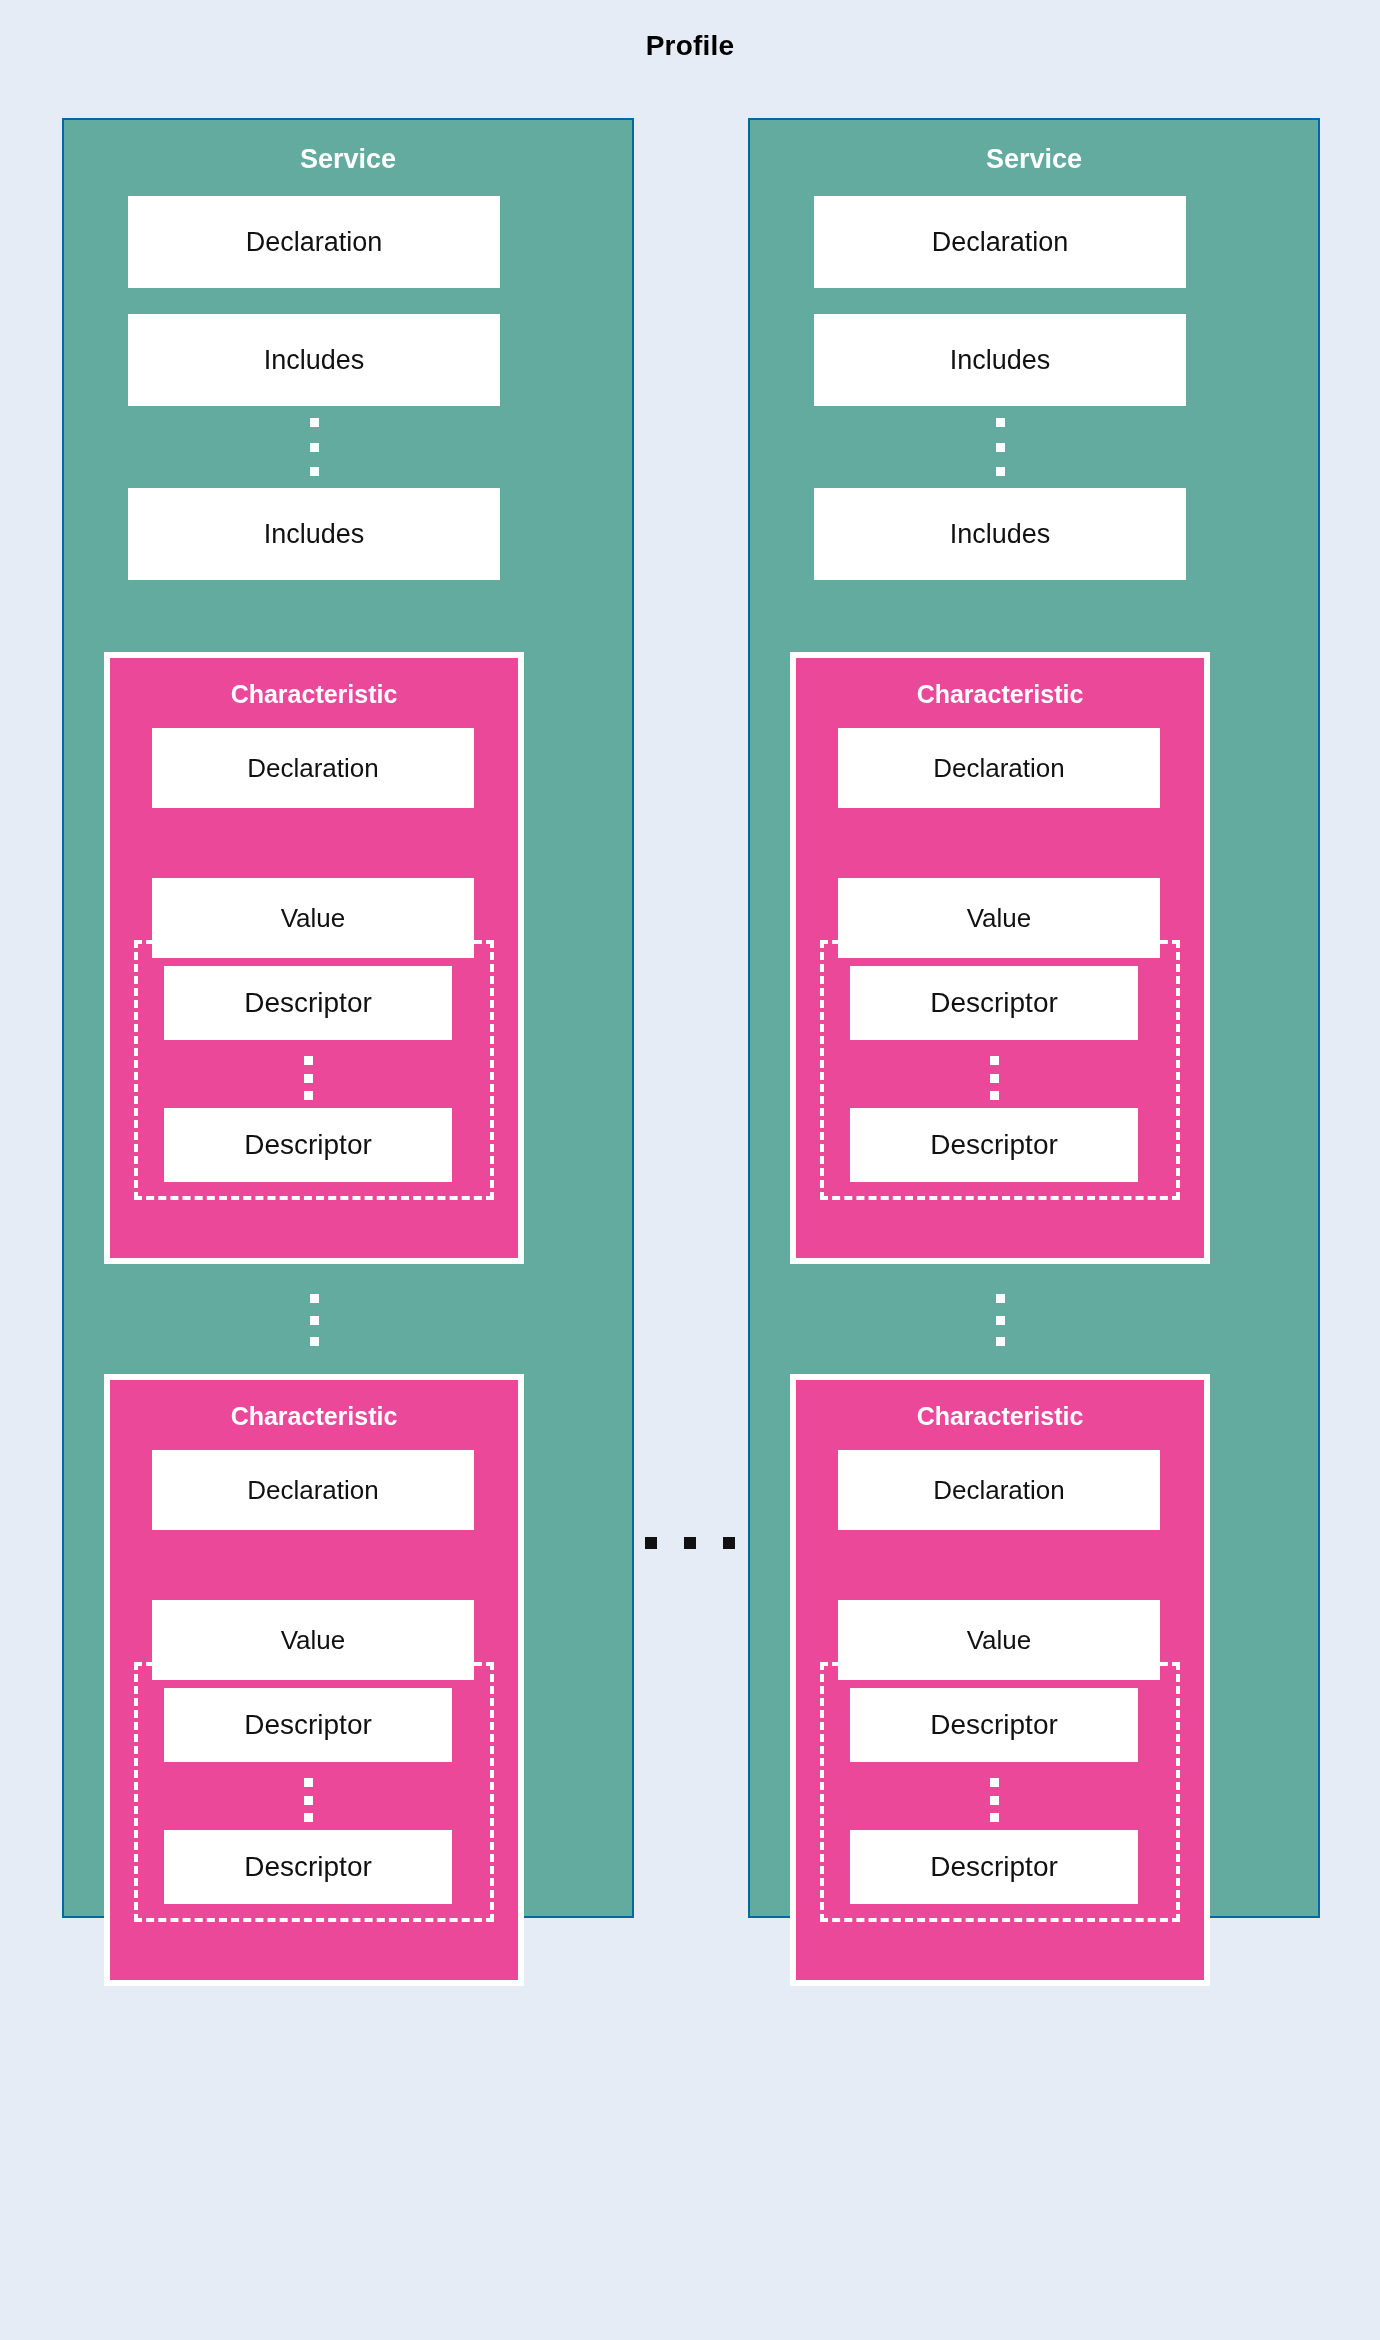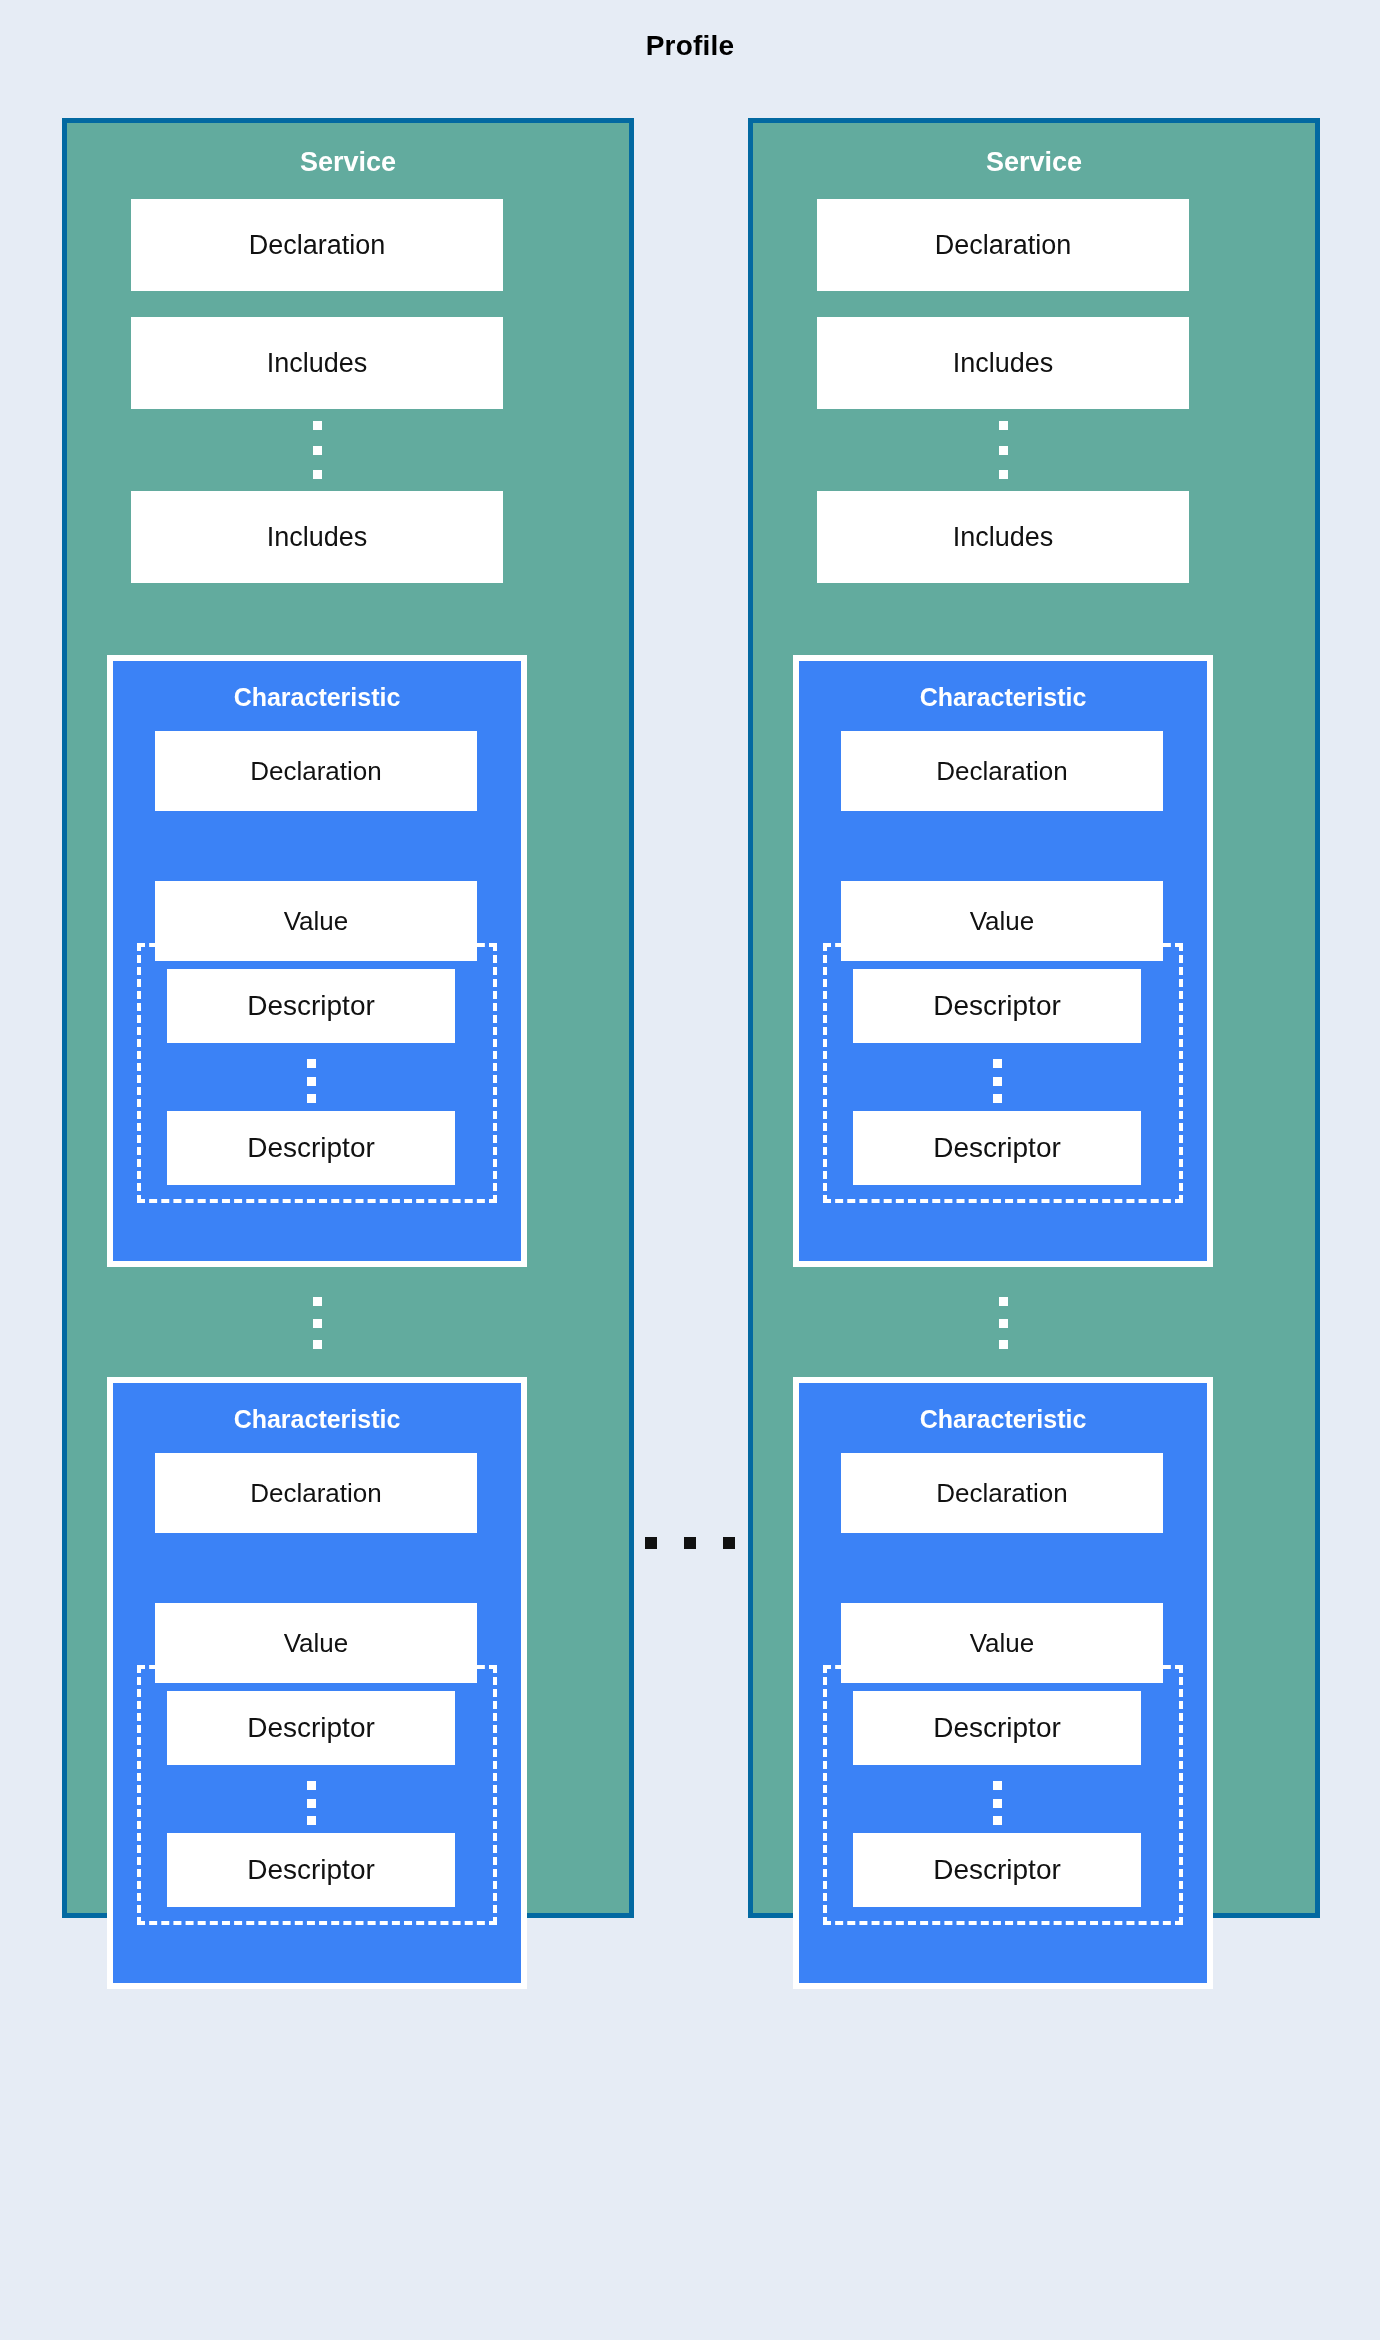--- a/index.html
+++ b/index.html
@@ -42,21 +42,21 @@
     height: 2162px;
   }
 
   
   .service {
     position: absolute;
     top: 0;
     width: 572px;
     height: 1800px;
     background: #62ab9e;
-    border: 5px solid #0369a1;
+    border: 2px solid #0369a1;
     box-sizing: border-box;
   }
   .service.col-left  { left: 62px; }
   .service.col-right { left: 748px; }
 
   .service-title {
     position: absolute;
     top: 24px;
     left: 0;
     width: 100%;
@@ -104,21 +104,21 @@
     width: 372px;
     top: 298px;
     height: 58px;
   }
 
   
   .characteristic {
     position: absolute;
     left: 40px;
     width: 420px;
-    background: #3b82f6;
+    background: #ec4899;
     border: 6px solid #ffffff;
     box-sizing: border-box;
   }
   .char-1 { top: 532px;  height: 612px; }
   .char-2 { top: 1254px; height: 612px; }
 
   .char-title {
     position: absolute;
     top: 22px;
     left: 0;

